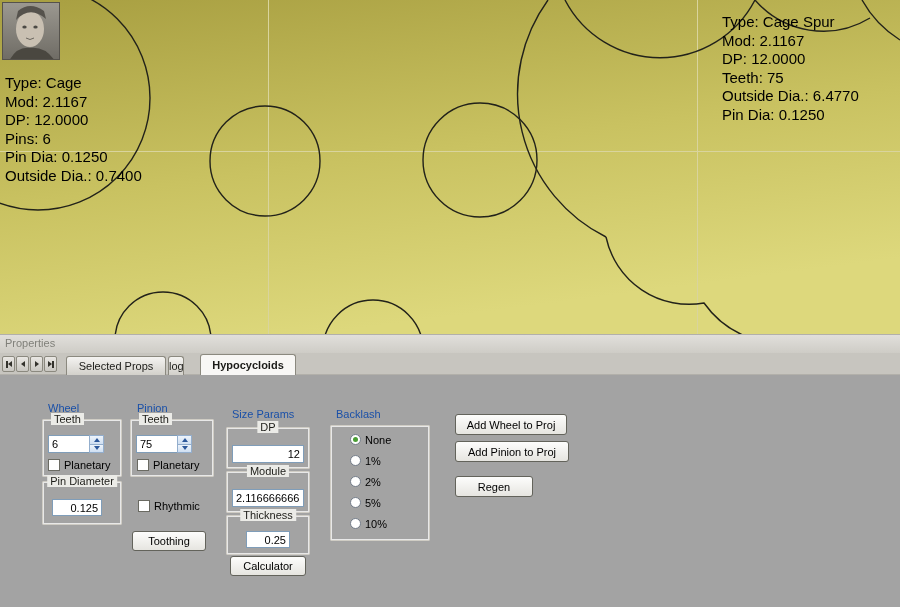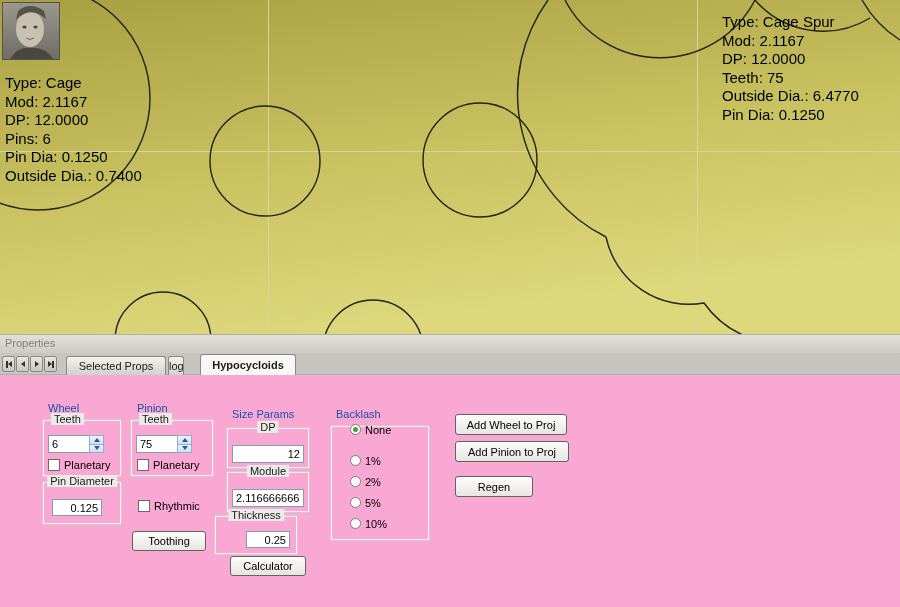--- a/index.html
+++ b/index.html
@@ -32,21 +32,21 @@
     border-bottom: 3px solid transparent; border-left: 4px solid #33322c; }
   .nbar { width: 2px; height: 7px; background: #33322c; }
   .tab { position: absolute; top: 3px; height: 19px;
     background: linear-gradient(#f4f3f1,#d2d0ca); border: 1px solid #8b897f;
     border-bottom: none; border-radius: 3px 3px 0 0; text-align: center;
     font-size: 11px; line-height: 18px; color: #1b1b18; }
   .tab.active { top: 1px; height: 21px; background: #f8f7f5; font-weight: bold;
     line-height: 20px; z-index: 3; }
 
   
-  .panel { position: relative; width: 900px; height: 232px; background: #f9a8d4;
+  .panel { position: relative; width: 900px; height: 232px; background: #a3a3a3;
     font-size: 11px; }
   .gtitle { position: absolute; color: #1a50a8; }
   .group { position: absolute; border: 1px solid #cfccc4; border-radius: 1px;
     box-shadow: inset 0 0 0 1px rgba(255,255,255,.75); }
   .gcap { position: absolute; top: -7px; left: 8px; background: #ebebe7;
     padding: 0 3px; white-space: nowrap; color: #1c1c18; }
   .gcap.center { left: 50%; transform: translateX(-50%); }
   .gcap.blue { color: #1a50a8; }
   .field { position: absolute; border: 1px solid #7f9db9; background: #fff;
     font: 11px "Liberation Sans", sans-serif; padding: 1px 3px; height: 17px; }
@@ -230,29 +230,29 @@
 
     <span class="gtitle" style="left:232px; top:33px;">Size Params</span>
     <div class="group" style="left:226px; top:52px; width:84px; height:42px;">
       <span class="gcap center">DP</span>
     </div>
     <input class="field center-text" style="left: 232px; top: 70px; width: 72px; height: 18px;" value="12">
     <div class="group" style="left:226px; top:96px; width:84px; height:42px;">
       <span class="gcap center">Module</span>
     </div>
     <input class="field" style="left: 232px; top: 114px; width: 72px; height: 18px;" value="2.116666666">
-    <div class="group" style="left:214px; top:140px; width:84px; height:40px;">
+    <div class="group" style="left:226px; top:140px; width:84px; height:40px;">
       <span class="gcap center">Thickness</span>
     </div>
     <input class="field center-text" style="left: 246px; top: 156px; width: 44px;" value="0.25">
     <button class="btn" style="left:230px; top:181px; width:76px; height:20px;">Calculator</button>
 
     <span class="gtitle" style="left:336px; top:33px;">Backlash</span>
     <div class="group" style="left:330px; top:50px; width:100px; height:116px;"></div>
-    <div class="radio-row" style="left:350px; top:48px;justify-content:flex-end;">
+    <div class="radio-row" style="left:350px; top:58px;justify-content:flex-end;">
       <span class="radio selected"></span>
       <span class="clabel">None</span>
     </div>
     <div class="radio-row" style="left:350px; top:79px;">
       <span class="radio"></span>
       <span class="clabel">1%</span>
     </div>
     <div class="radio-row" style="left:350px; top:100px;">
       <span class="radio"></span>
       <span class="clabel">2%</span>

